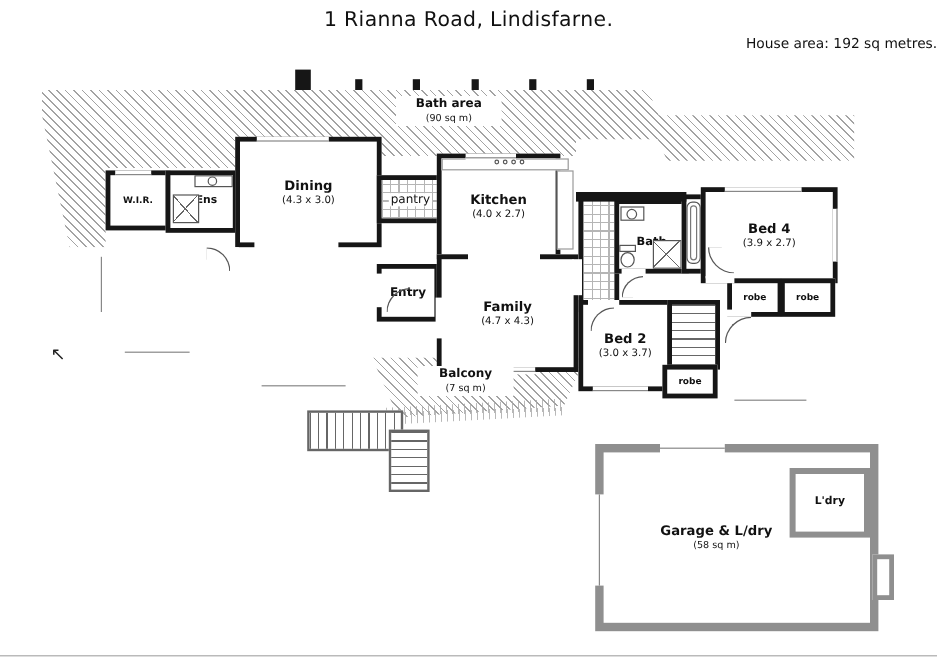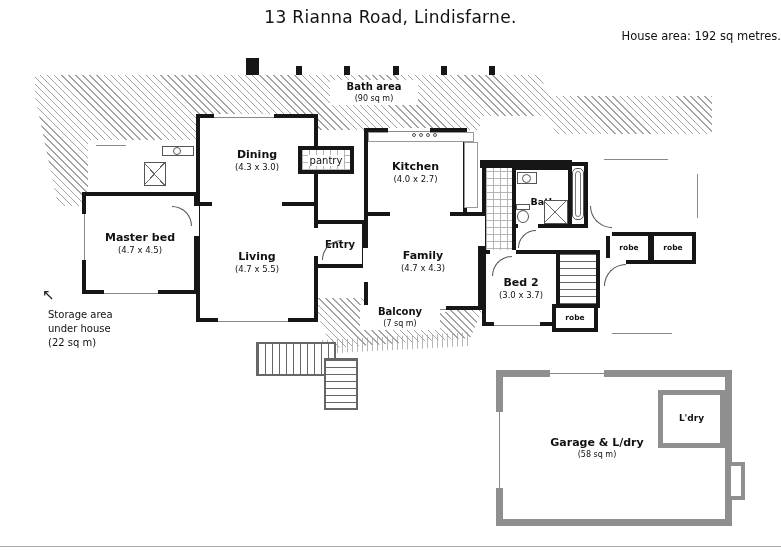--- a/index.html
+++ b/index.html
@@ -45,83 +45,80 @@
   .arrow{position:absolute;left:42px;top:286px;font-size:15px;z-index:2;color:#222}
   .dots{position:absolute;display:flex;gap:3px;z-index:4}
   .dot{width:4px;height:4px;border:1px solid #555;border-radius:50%;background:#fff}
   .counter{position:absolute;border:1px solid #999;background:#fff;z-index:3}
 </style>
 </head>
 <body>
 
 <div id="plan">
 
-  <div class="title">13 Rianna Road, Lindisfarne.</div>
+  <div class="title">1 Rianna Road, Lindisfarne.</div>
   <div class="subtitle">House area: 192 sq metres.</div>
 
   <div class="hatch" style="left:35px;top:72px;width:680px;height:140px;z-index:1;
               clip-path:polygon(0px 3px,505px 3px,514px 24px,677px 24px,677px 62px,521px 62px,513px 44px,445px 44px,445px 58px,165px 58px,165px 68px,53px 68px,53px 134px,23px 134px,0px 24px)"></div>
   <div class="float-label" style="left:330px;top:80px;width:88px">
     <div class="fl-name">Bath area</div>
     <div class="fl-dims">(90 sq m)</div>
   </div>
 
   <div class="hatch treads-v" style="left:322px;top:336px;width:148px;height:14px;z-index:0;transform:rotate(-3deg);opacity:.6;background-image:repeating-linear-gradient(90deg,#888 0 1px,transparent 1px 5px)"></div>
   <div class="hatch" style="left:306px;top:296px;width:184px;height:54px;z-index:1;
               clip-path:polygon(4px 2px,182px 2px,164px 42px,26px 52px)"></div>
-  <div class="float-label" style="left:360px;top:305px;width:80px">
+  <div class="float-label" style="left:348px;top:305px;width:80px">
     <div class="fl-name">Balcony</div>
     <div class="fl-dims">(7 sq m)</div>
   </div>
 
   <div class="arrow">↖</div>
-  <div class="storage">
-    <div>Storage area</div>
-    <div>under house</div>
-    <div>(22 sq m)</div>
-  </div>
 
   <div class="vent" style="left:246px;top:58px;width:13px;height:17px"></div>
   <div class="vent" style="left:296px;top:66px;width:6px;height:9px"></div>
   <div class="vent" style="left:344px;top:66px;width:6px;height:9px"></div>
   <div class="vent" style="left:393px;top:66px;width:6px;height:9px"></div>
   <div class="vent" style="left:441px;top:66px;width:6px;height:9px"></div>
   <div class="vent" style="left:489px;top:66px;width:6px;height:9px"></div>
 
-  <div class="room" style="left:82px;top:192px;width:116px;height:102px">
-    <div class="rname">Master bed</div>
-    <div class="rdims">(4.7 x 4.5)</div>
+  <div class="room" style="left:88px;top:142px;width:54px;height:50px">
+    <div class="rname" style="font-size:7.5px">W.I.R.</div>
+  </div>
+  <div class="room" style="left:138px;top:142px;width:60px;height:52px">
+    <div class="rname" style="font-size:9px;margin-left:8px">Ens</div>
   </div>
   <div class="room" style="left:196px;top:114px;width:122px;height:92px">
     <div class="rname">Dining</div>
     <div class="rdims">(4.3 x 3.0)</div>
   </div>
-  <div class="room" style="left:196px;top:202px;width:122px;height:120px">
-    <div class="rname">Living</div>
-    <div class="rdims">(4.7 x 5.5)</div>
-  </div>
-  <div class="room tiles" style="left:298px;top:146px;width:56px;height:28px">
+  <div class="room tiles" style="left:314px;top:146px;width:56px;height:40px">
     <span class="lbl-bg" style="font-size:10px">pantry</span>
   </div>
   <div class="room" style="left:364px;top:128px;width:103px;height:88px">
     <div class="rname">Kitchen</div>
     <div class="rdims">(4.0 x 2.7)</div>
   </div>
   <div class="room" style="left:314px;top:220px;width:52px;height:48px">
     <div class="rname" style="font-size:10px">Entry</div>
   </div>
   <div class="room" style="left:364px;top:212px;width:118px;height:98px">
     <div class="rname">Family</div>
     <div class="rdims">(4.7 x 4.3)</div>
   </div>
   <div class="room tiles" style="left:482px;top:162px;width:34px;height:98px"></div>
   <div class="room" style="left:512px;top:166px;width:62px;height:62px">
     <div class="rname" style="font-size:9.5px;margin-top:10px">Bath</div>
   </div>
   <div class="room" style="left:568px;top:162px;width:20px;height:66px"></div>
+  <div class="room" style="left:584px;top:156px;width:114px;height:80px">
+    <div class="rname">Bed 4</div>
+    <div class="rdims">(3.9 x 2.7)</div>
+  </div>
   <div class="room" style="left:606px;top:232px;width:46px;height:32px">
     <div class="rname" style="font-size:7.5px">robe</div>
   </div>
   <div class="room" style="left:650px;top:232px;width:46px;height:32px">
     <div class="rname" style="font-size:7.5px">robe</div>
   </div>
   <div class="room" style="left:482px;top:250px;width:78px;height:76px">
     <div class="rname">Bed 2</div>
     <div class="rdims">(3.0 x 3.7)</div>
   </div>

